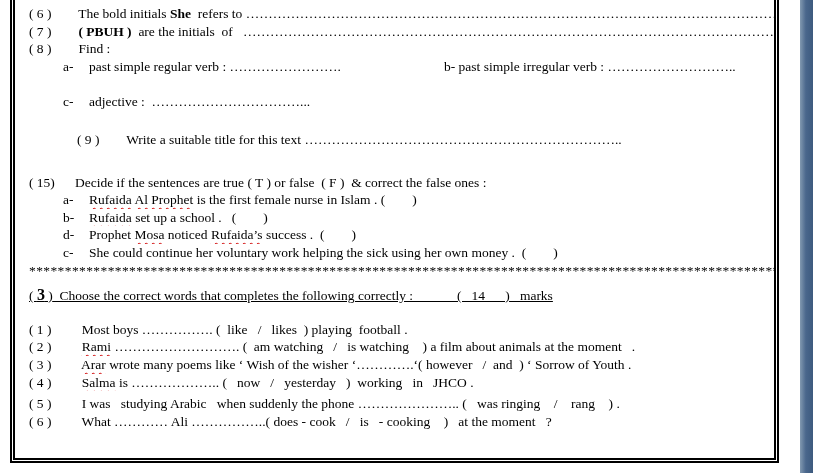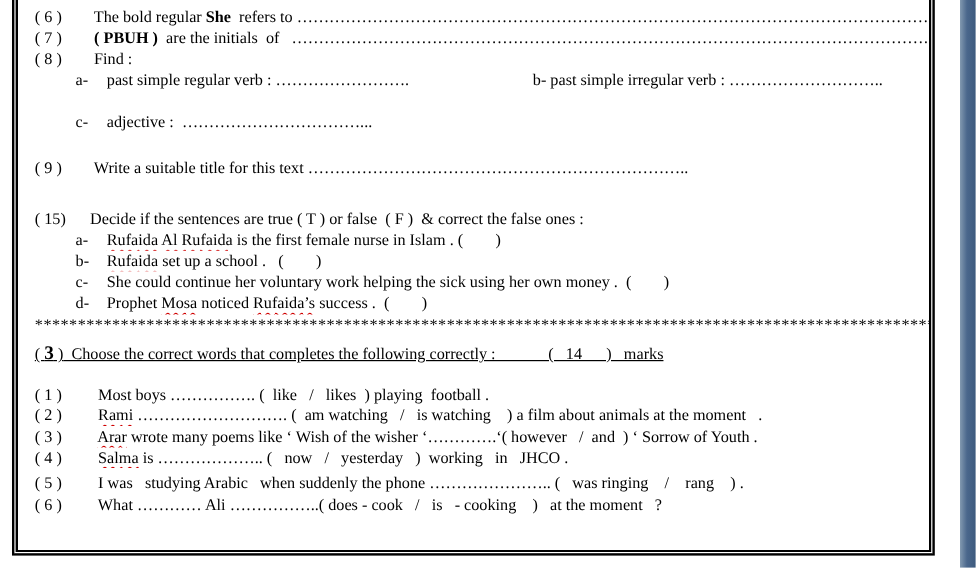--- a/index.html
+++ b/index.html
@@ -33,55 +33,55 @@
   .bcol{position:absolute;left:395px;top:0;white-space:pre;}
   .sp{
     text-decoration:underline;
     text-decoration-style:wavy;
     text-decoration-color:#d00000;
     text-decoration-thickness:1px;
     text-underline-offset:3px;
   }
   .u{text-decoration:underline;margin-top:44px;}
   .mt18{margin-top:18px;}
-  .mt20{margin-top:20px;}
+  .mt20{margin-top:20px;margin-left:48px;}
   .mt25{margin-top:25px;}
   .mt7{margin-top:7px;}
   .mt2{margin-top:16px;}
   .mt4{margin-top:4px;}
   .big3{font-weight:bold;font-size:16px;}
   .stars{letter-spacing:0.4px;}
 </style>
 </head>
 <body>
 
 <div class="page">
   <div class="content">
 
-    <div class="line"><span class="qnum">( 6 )</span><span> The bold regular </span><span class="b">She</span><span>  refers to </span><span>………………………………………………………………………………………………………….....</span></div>
+    <div class="line"><span class="qnum">( 6 )</span><span> The bold initials </span><span class="b">She</span><span>  refers to </span><span>………………………………………………………………………………………………………….....</span></div>
 
     <div class="line"><span class="qnum">( 7 )</span><span class="b"> ( PBUH )</span><span>  are the initials  of   </span><span>……………………………………………………………………………………………………………..</span></div>
 
     <div class="line"><span class="qnum">( 8 )</span><span> Find :</span></div>
 
     <div class="line sub"><span class="sublabel">a-</span><span>past simple regular verb : …………………….</span><span class="bcol">b- past simple irregular verb : ………………………..</span></div>
 
     <div class="line sub mt18"><span class="sublabel">c-</span><span>adjective :  ……………………………...</span></div>
 
     <div class="line mt20"><span class="qnum">( 9 )</span><span> Write a suitable title for this text </span><span>……………………………………………………………..</span></div>
 
     <div class="line mt25"><span class="qnum">( 15)</span><span>Decide if the sentences are true ( T ) or false  ( F )  &amp; correct the false ones :</span></div>
 
-    <div class="line sub"><span class="sublabel">a-</span><span class="sp">Rufaida</span><span> </span><span class="sp">Al Rufaida</span><span> is the first female nurse in Islam . (        )</span></div>
+    <div class="line sub"><span class="sublabel">a-</span><span class="sp">Rufaida</span><span> </span><span class="sp">Al Prophet</span><span> is the first female nurse in Islam . (        )</span></div>
 
     <div class="line sub"><span class="sublabel">b-</span><span class="sp">Rufaida</span><span> set up a school .   (        )</span></div>
 
+    <div class="line sub"><span class="sublabel">d-</span><span>Prophet </span><span class="sp">Mosa</span><span> noticed </span><span class="sp">Rufaida’s</span><span> success .  (        )</span></div>
+
     <div class="line sub"><span class="sublabel">c-</span><span>She could continue her voluntary work helping the sick using her own money .  (        )</span></div>
-
-    <div class="line sub"><span class="sublabel">d-</span><span>Prophet </span><span class="sp">Mosa</span><span> noticed </span><span class="sp">Rufaida’s</span><span> success .  (        )</span></div>
 
     <div class="line stars">**************************************************************************************************************</div>
 
     <div class="line mt7"><span class="u"><span>( </span><span class="big3">3</span><span> )</span><span>  Choose the correct words that completes the following correctly :             (   14      )   marks</span></span></div>
 
     <div class="line mt2"><span class="qnum">( 1 )</span><span>  Most boys ……………. (  like   /   likes  ) playing  football .</span></div>
 
     <div class="line"><span class="qnum">( 2 )</span><span>  </span><span class="sp">Rami</span><span> ………………………. (  am watching   /   is watching    ) a film about animals at the moment   .</span></div>
 
     <div class="line"><span class="qnum">( 3 )</span><span>  </span><span class="sp">Arar</span><span> wrote many poems like ‘ Wish of the wisher ‘………….‘( however   /  and  ) ‘ Sorrow of Youth .</span></div>

